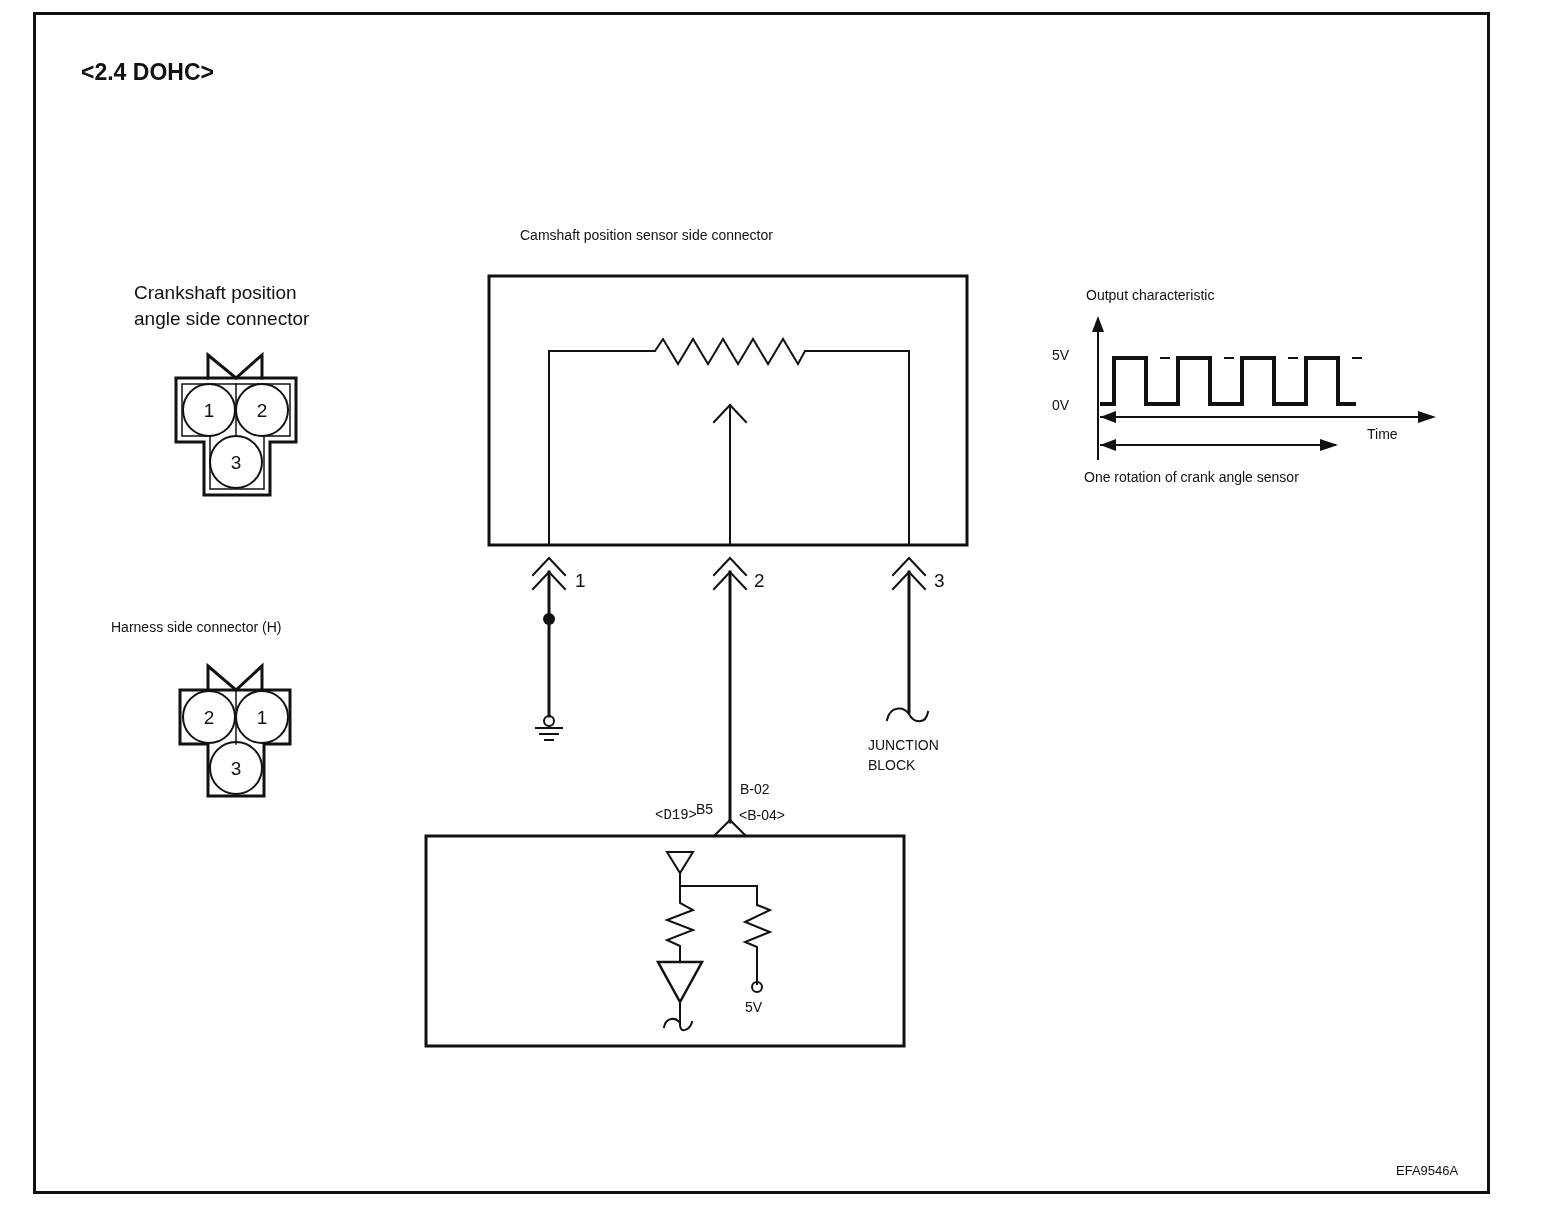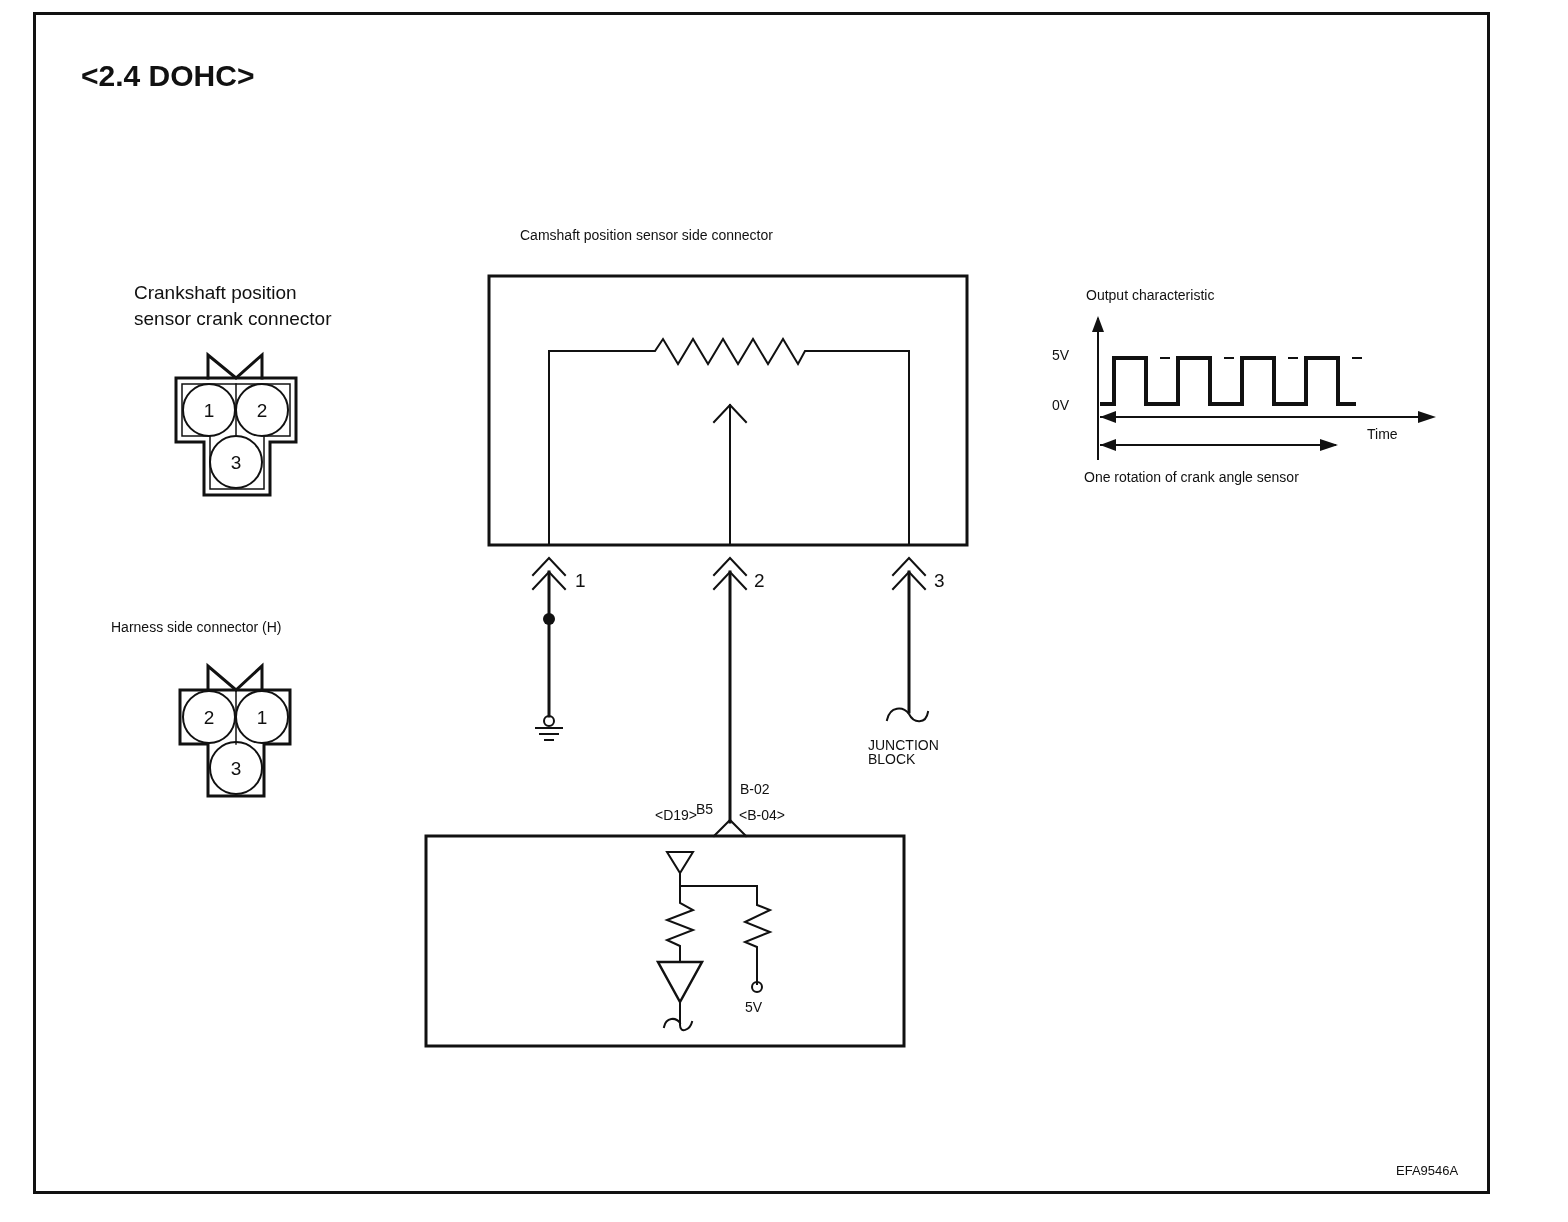--- a/index.html
+++ b/index.html
@@ -1,51 +1,51 @@
 <!DOCTYPE html>
 <html><head>
 <meta charset="utf-8">
 <style>
   html, body { margin: 0; padding: 0; background: #ffffff; }
   body { width: 1568px; height: 1222px; position: relative; overflow: hidden;
          font-family: "Liberation Sans", "DejaVu Sans", sans-serif; color: #111; }
   .frame { position: absolute; left: 33px; top: 12px; width: 1457px; height: 1182px;
            border: 3px solid #111; box-sizing: border-box; }
   .txt { position: absolute; white-space: nowrap; color: #111; line-height: 1; }
-  .title { font-size: 30px; font-weight: bold; text-align: right; }
+  .title { font-size: 23px; font-weight: bold; text-align: right; }
   .lbl { font-size: 14px; }
   .lbl2 { font-size: 19px; line-height: 26px; }
   .code { font-size: 13px; }
   svg#diagram { position: absolute; left: 0; top: 0; }
   svg text { font-family: "Liberation Sans", "DejaVu Sans", sans-serif; fill: #111; }
 </style>
 </head>
 <body>
 
 <div class="frame"></div>
 
 <div class="txt title" style="left:81px; top:61px;">&lt;2.4 DOHC&gt;</div>
 
 <div class="txt lbl2" style="left:134px; top:280px;">
   <div>Crankshaft position</div>
-  <div>sensor crank connector</div>
+  <div>angle side connector</div>
 </div>
 
 <div class="txt lbl" style="left:111px; top:620px;">Harness side connector (H)</div>
 
 <div class="txt lbl" style="left:520px; top:228px;">Camshaft position sensor side connector</div>
 
 <div class="txt lbl" style="left:868px; top:738px;">
-  <div style="">JUNCTION</div>
+  <div style="margin-bottom:6px;">JUNCTION</div>
   <div>BLOCK</div>
 </div>
 
 <div class="txt lbl" style="left:696px; top:782px;margin-top:20px;">B5</div>
 <div class="txt lbl" style="left:740px; top:782px;">B-02</div>
-<div class="txt lbl" style="left:655px; top:808px;">&lt;D19&gt;</div>
+<div class="txt lbl" style="left:655px; top:808px;font-family:Liberation Mono, monospace;">&lt;D19&gt;</div>
 <div class="txt lbl" style="left:739px; top:808px;">&lt;B-04&gt;</div>
 <div class="txt lbl" style="left:745px; top:1000px;">5V</div>
 
 <div class="txt lbl" style="left:1086px; top:288px;">Output characteristic</div>
 <div class="txt lbl" style="left:1052px; top:348px;">5V</div>
 <div class="txt lbl" style="left:1052px; top:398px;text-align:center;">0V</div>
 <div class="txt lbl" style="left:1367px; top:427px;">Time</div>
 <div class="txt lbl" style="left:1084px; top:470px;">One rotation of crank angle sensor</div>
 
 <div class="txt code" style="left:1396px; top:1164px;">EFA9546A</div>

